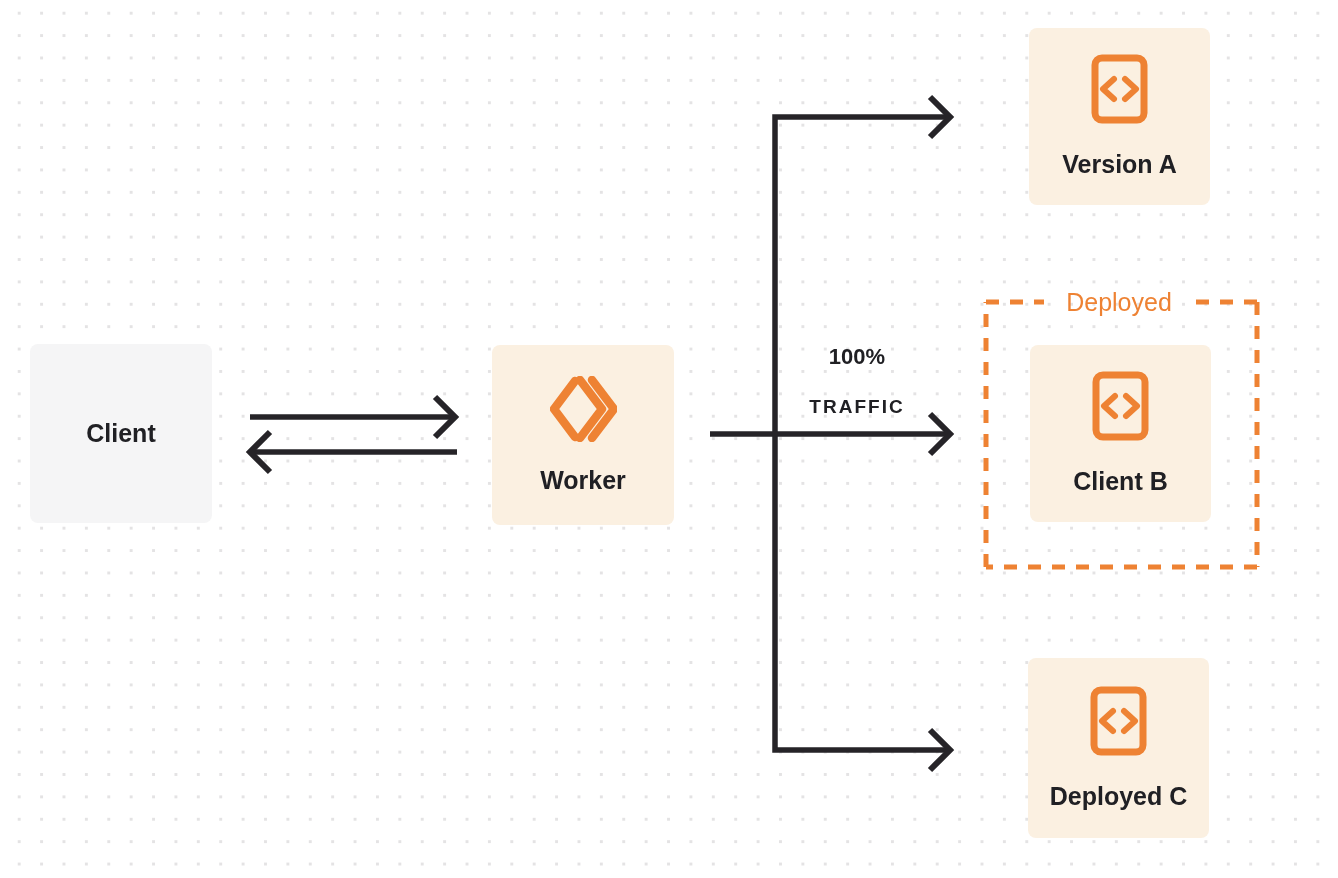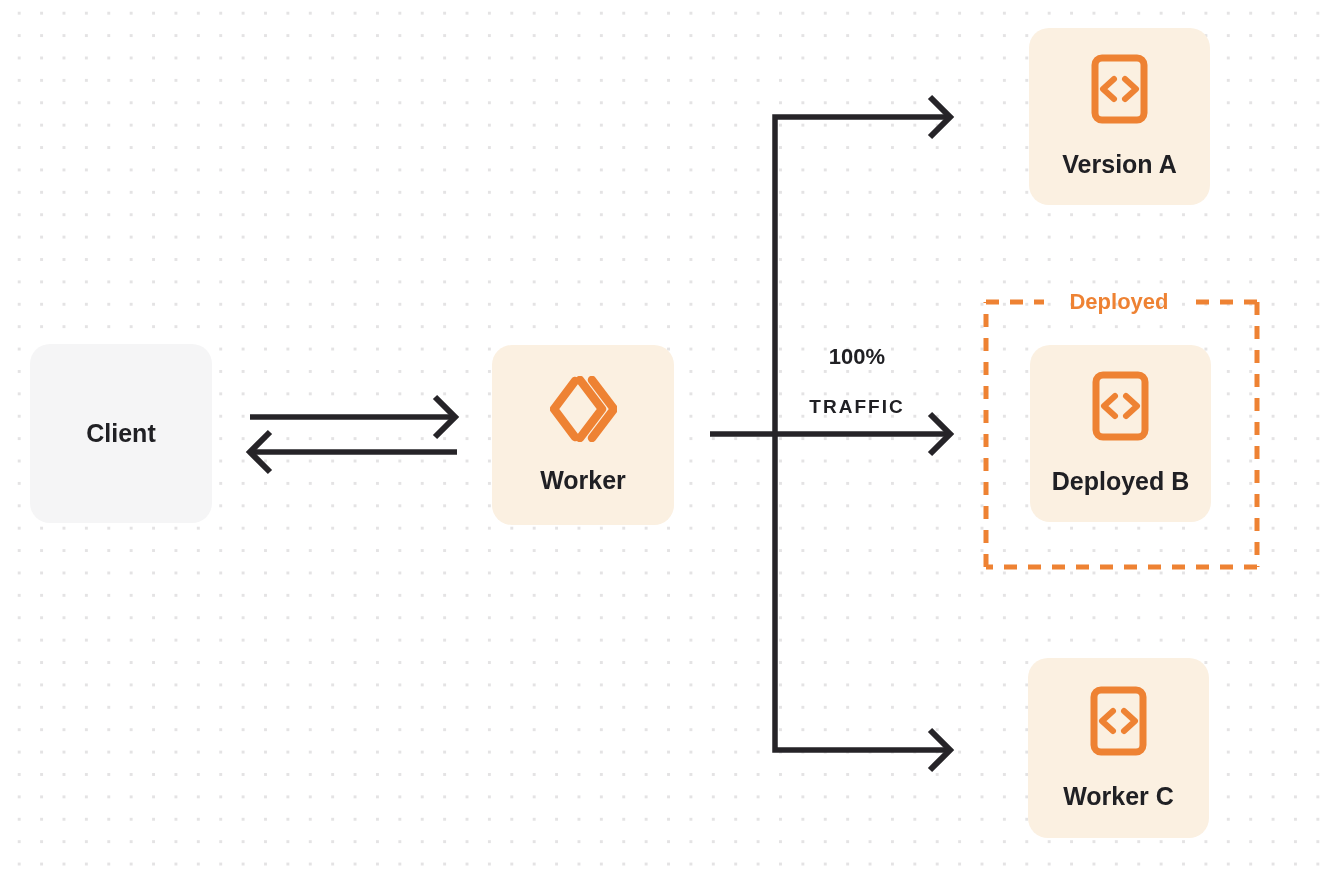--- a/index.html
+++ b/index.html
@@ -16,21 +16,21 @@
     color: #202024;
   }
   .wires {
     position: absolute;
     left: 0; top: 0;
     width: 1338px; height: 878px;
     pointer-events: none;
   }
   .node {
     position: absolute;
-    border-radius: 20px;
+    border-radius: 8px;
     display: flex;
     flex-direction: column;
     align-items: center;
     justify-content: center;
     box-sizing: border-box;
     text-align: right;
   }
   .node .label {
     font-weight: 700;
     font-size: 25px;
@@ -40,22 +40,22 @@
   .node-client  { left: 30px;   top: 344px; width: 182px; height: 179px; background: #f5f5f6; }
   .node-worker  { left: 492px;  top: 345px; width: 182px; height: 180px; background: #fbf0e1; gap: 24px; }
   .node-version { background: #fbf0e1; gap: 26px; }
   .node-version-a { left: 1029px; top: 28px;  width: 181px; height: 177px; }
   .node-version-b { left: 1030px; top: 345px; width: 181px; height: 177px; }
   .node-version-c { left: 1028px; top: 658px; width: 181px; height: 180px; }
   .deployed-label {
     position: absolute;
     left: 1119px; top: 302px;
     transform: translate(-50%, -50%);
-    font-weight: 700;
-    font-size: 22px;
+    font-weight: 400;
+    font-size: 25px;
     color: #ee8233;
     white-space: nowrap;
   }
   .traffic-label {
     position: absolute;
     left: 857px; top: 381px;
     transform: translate(-50%, -50%);
     text-align: center;
     font-weight: 700;
     color: #202024;
@@ -130,32 +130,32 @@
   <span class="deployed-label">Deployed</span>
 
   <div class="node node-version node-version-b">
     <span class="icon-slot">
       <svg width="57" height="70" viewBox="0 0 57 70" fill="none" aria-hidden="true">
         <rect x="4" y="4" width="49" height="62" rx="7" stroke="#EE8233" stroke-width="7" fill="none"></rect>
         <path d="M23,25 L12,35 L23,45" stroke="#EE8233" stroke-width="6" stroke-linecap="round" stroke-linejoin="round" fill="none"></path>
         <path d="M34,25 L45,35 L34,45" stroke="#EE8233" stroke-width="6" stroke-linecap="round" stroke-linejoin="round" fill="none"></path>
       </svg>
     </span>
-    <span class="label">Deployed B</span>
+    <span class="label">Client B</span>
   </div>
 
   <div class="node node-version node-version-c">
     <span class="icon-slot">
       <svg width="57" height="70" viewBox="0 0 57 70" fill="none" aria-hidden="true">
         <rect x="4" y="4" width="49" height="62" rx="7" stroke="#EE8233" stroke-width="7" fill="none"></rect>
         <path d="M23,25 L12,35 L23,45" stroke="#EE8233" stroke-width="6" stroke-linecap="round" stroke-linejoin="round" fill="none"></path>
         <path d="M34,25 L45,35 L34,45" stroke="#EE8233" stroke-width="6" stroke-linecap="round" stroke-linejoin="round" fill="none"></path>
       </svg>
     </span>
-    <span class="label">Worker C</span>
+    <span class="label">Deployed C</span>
   </div>
 
   <div class="traffic-label">
     <div class="line1">100%</div>
     <div class="line2">TRAFFIC</div>
   </div>
 
 </div>
 
 </body></html>

